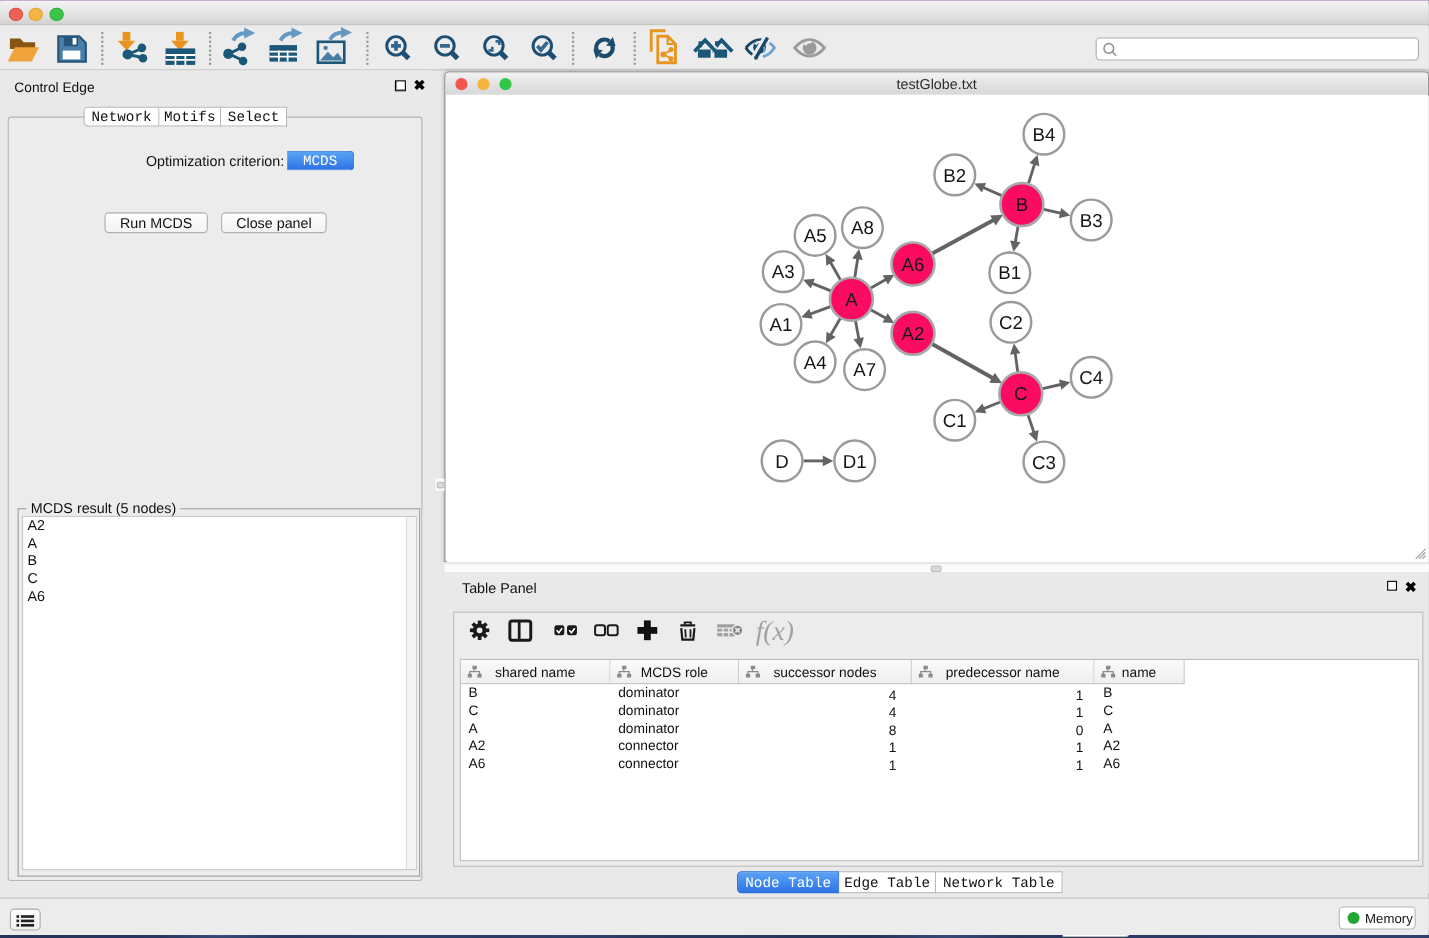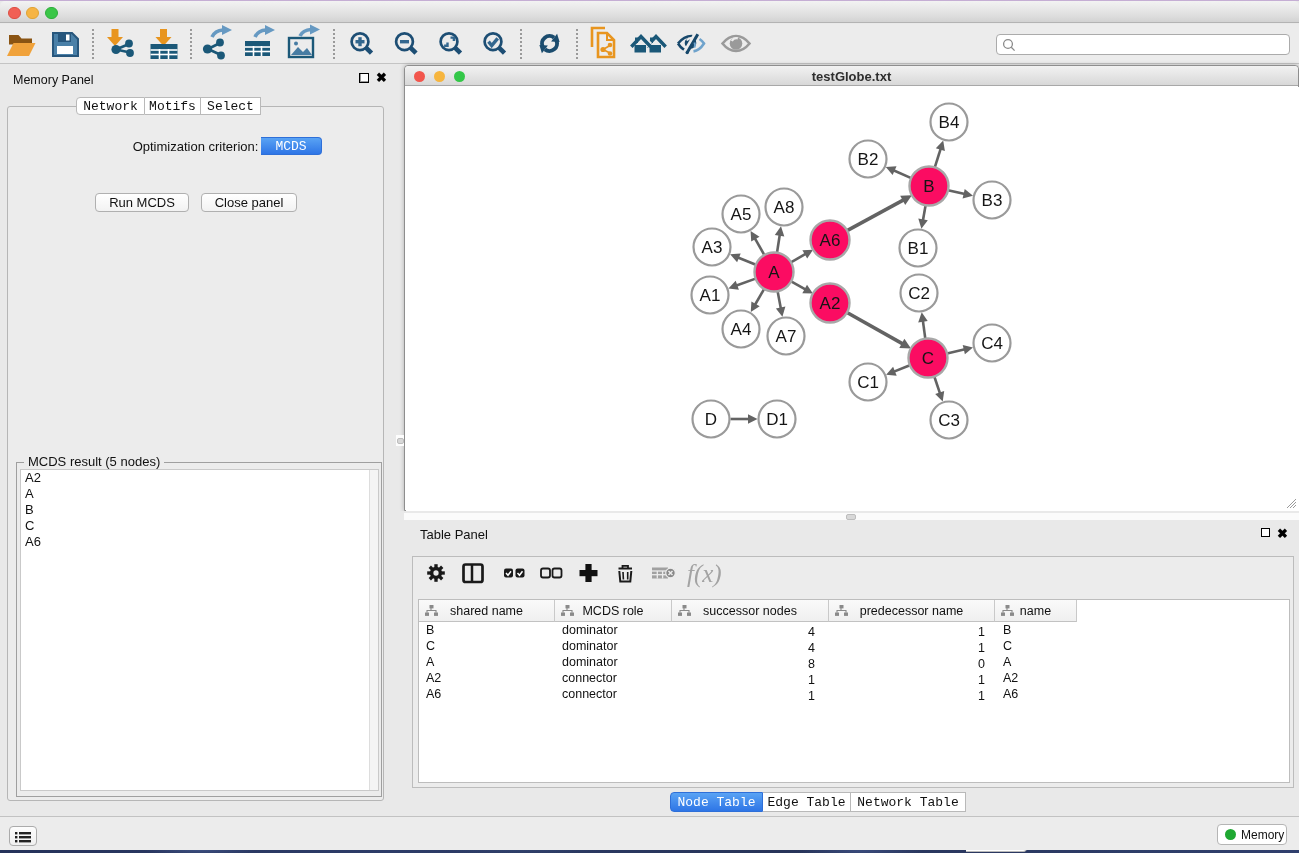--- a/index.html
+++ b/index.html
@@ -56,21 +56,21 @@
 #mcdslist .li { font-size:13px; color:#111; padding-left:4px; height:16px; line-height:16px; }
 
 #gwin { position:absolute; left:404px; top:64px; width:895px; height:446px; background:#fff;
   border:1px solid #8e8e8e; border-radius:4px 4px 0 0; box-shadow:0 0 4px rgba(0,0,0,0.25); }
 #gtitle { position:absolute; left:0; top:0; width:100%; height:20px;
   background:linear-gradient(#f2f2f2,#d8d8d8); border-bottom:1px solid #a8a8a8; border-radius:4px 4px 0 0; }
 #gtitle .tl { top:4.5px; width:11px; height:11px; }
 #gtitle .t1 { left:9px;  background:#f2564d; }
 #gtitle .t2 { left:29px; background:#f6b53e; }
 #gtitle .t3 { left:49px; background:#33c748; }
-#gtitle .title { position:absolute; top:3px; left:0; width:100%; text-align:center; font-size:13px; font-weight:700; color:#2e2e2e; }
+#gtitle .title { position:absolute; top:3px; left:0; width:100%; text-align:center; font-size:13px; font-weight:400; color:#2e2e2e; }
 #gcanvas { position:absolute; left:1px; top:21px; width:893px; height:424px; background:#fff; }
 #grip { position:absolute; right:1px; bottom:1px; }
 
 #tpanel { position:absolute; left:391px; top:510px; width:908px; height:301px; background:#e9e9e9; }
 #tpanel .hdr { position:absolute; left:29px; top:16px; font-size:13px; color:#111; }
 #tp-float { left:1261px; top:526.5px; width:9px; height:9px; border:1.5px solid #000; background:#fff;}
 #tp-close { left:1277px; top:525px; font-size:13px; }
 #tp-inner { position:absolute; left:21px; top:45px; width:882px; height:232px; border:1px solid #bcbcbc; background:#ececec; }
 #tp-toolbar { position:absolute; left:0; top:0; width:100%; height:41px; }
 #ttable { position:absolute; left:5px; top:42px; width:872px; height:184px; background:#fff; border:1px solid #bdbdbd; }
@@ -243,21 +243,21 @@
 </svg>
     <div id="searchbox">
         <svg width="14" height="14" viewBox="0 0 14 14">
           <circle cx="6" cy="6" r="4.4" fill="none" stroke="#8a8a8a" stroke-width="1.3"></circle>
           <line x1="9.3" y1="9.3" x2="12.6" y2="12.6" stroke="#8a8a8a" stroke-width="1.3"></line>
         </svg>
       </div>
   </div>
 
   <div id="cpanel">
-    <div class="hdr">Memory Panel</div>
+    <div class="hdr">Control Edge</div>
     <div class="winbtns" id="cp-float" style="position:absolute"></div>
     <div class="winbtns" id="cp-close" style="position:absolute">✖</div>
     <div id="cp-inner"></div>
     <div class="tabrow" id="cp-tabs">
       <div class="tab first" style="width:69px">Network</div>
         <div class="tab" style="width:56px">Motifs</div>
         <div class="tab" style="width:60px">Select</div>
         <div class="tab sel last" style="width:61px">MCDS</div>
     </div>
     <div style="position:absolute; left:7px; top:42px; width:377px; height:695px;">

